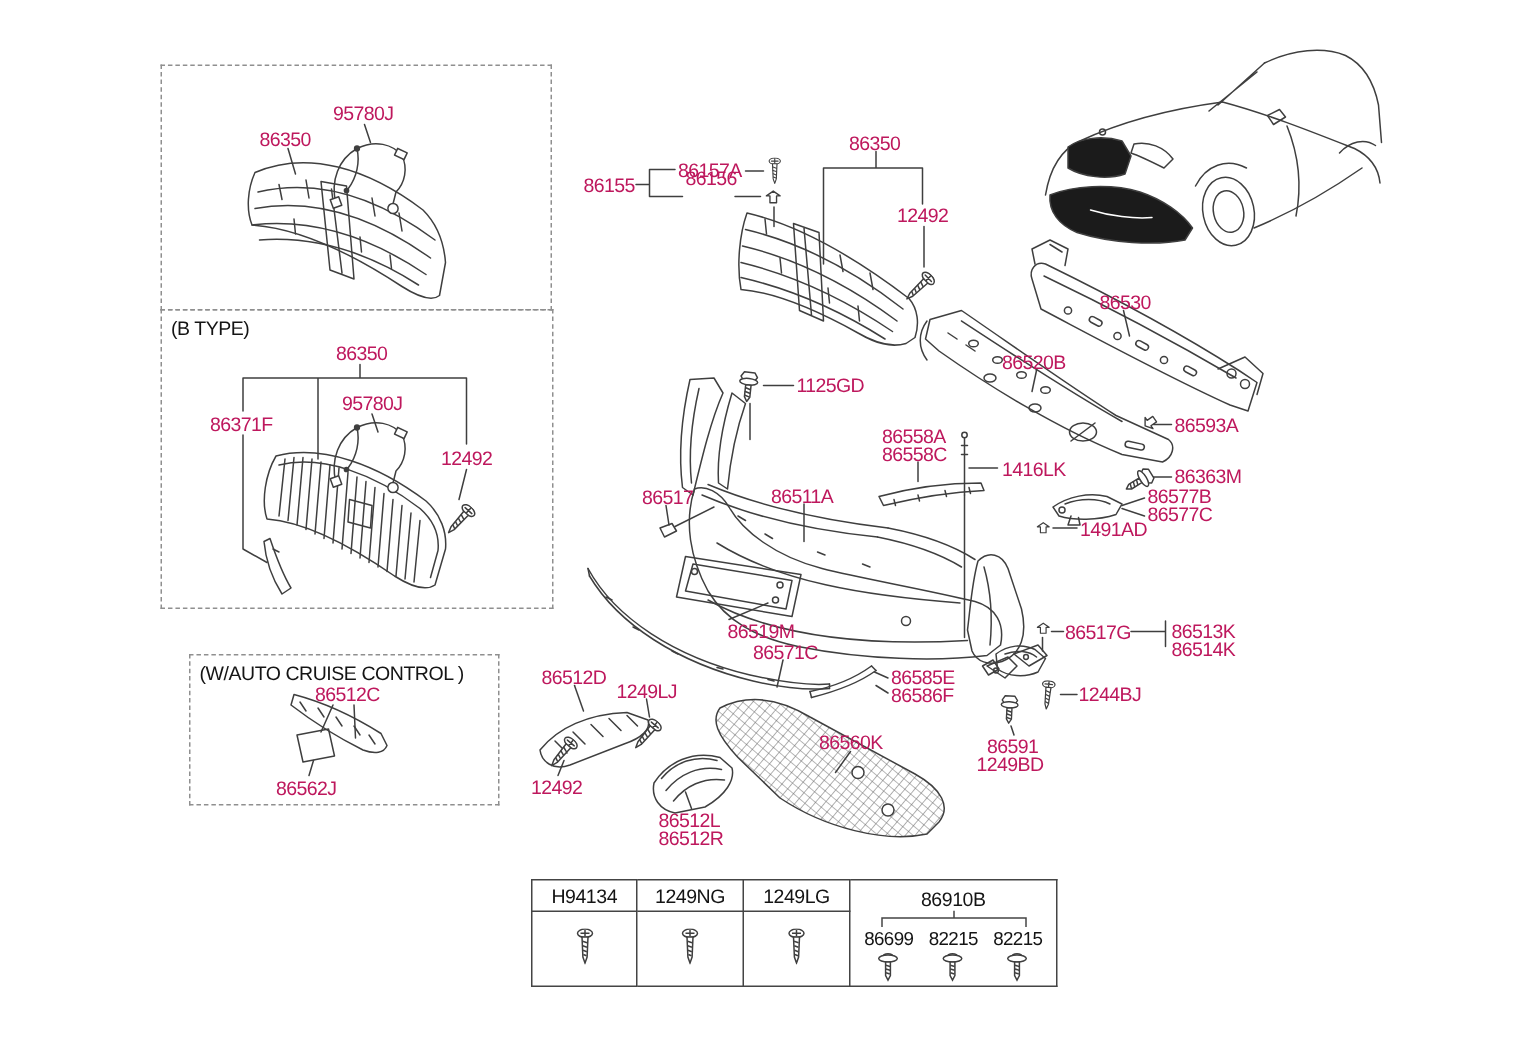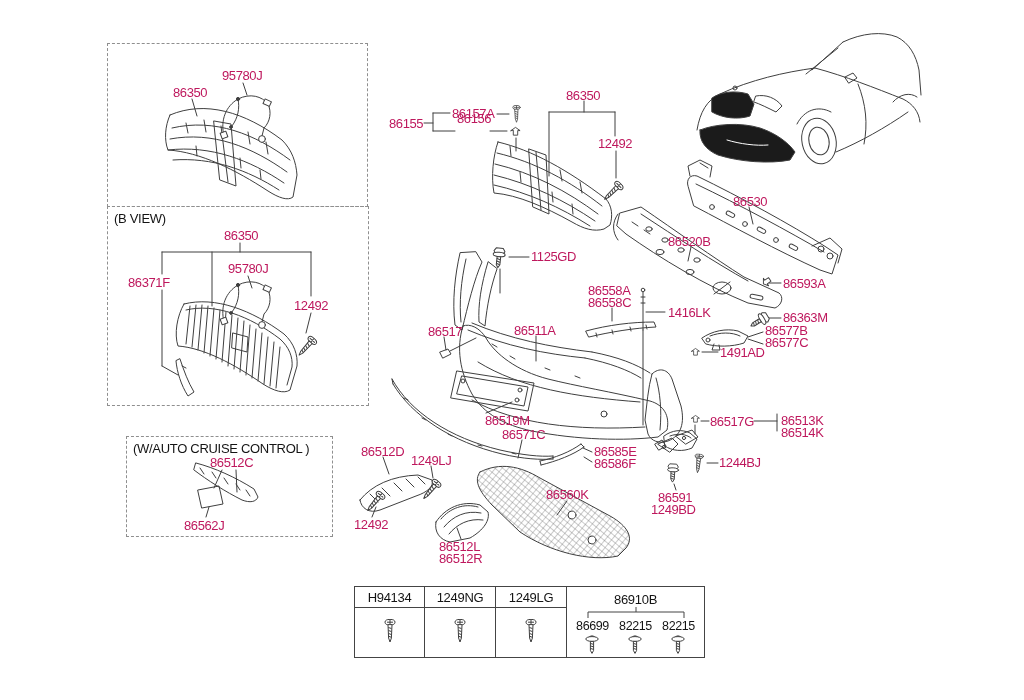--- a/index.html
+++ b/index.html
@@ -295,24 +295,24 @@
         <path d="M756,96 C766,94 776,98 782,106 L776,112 C768,108 760,104 754,102 Z" fill="#fff"></path>
         <circle cx="735" cy="88" r="2"></circle>
         <path d="M727,140 C740,144 756,146 768,145" stroke="#fff" fill="none"></path>
       </g>
     </g>
   </svg>
 
   <span class="lbl" style="left:222px;top:69px">95780J</span>
   <span class="lbl" style="left:173px;top:86px">86350</span>
 
-  <span class="boxtitle" style="left:114px;top:211px">(B VIEW)</span>
+  <span class="boxtitle" style="left:114px;top:211px">(B TYPE)</span>
   <span class="lbl" style="left:224px;top:229px">86350</span>
   <span class="lbl" style="left:228px;top:262px">95780J</span>
-  <span class="lbl" style="left:128px;top:276px">86371F</span>
+  <span class="lbl" style="left:140px;top:276px">86371F</span>
   <span class="lbl" style="left:294px;top:299px">12492</span>
 
   <span class="boxtitle" style="left:133px;top:441px">(W/AUTO CRUISE CONTROL )</span>
   <span class="lbl" style="left:210px;top:456px">86512C</span>
   <span class="lbl" style="left:184px;top:519px">86562J</span>
 
   <span class="lbl" style="left:389px;top:117px">86155</span>
   <span class="lbl" style="left:452px;top:107px">86157A</span>
   <span class="lbl" style="left:457px;top:112px">86156</span>
   <span class="lbl" style="left:566px;top:89px">86350</span>

